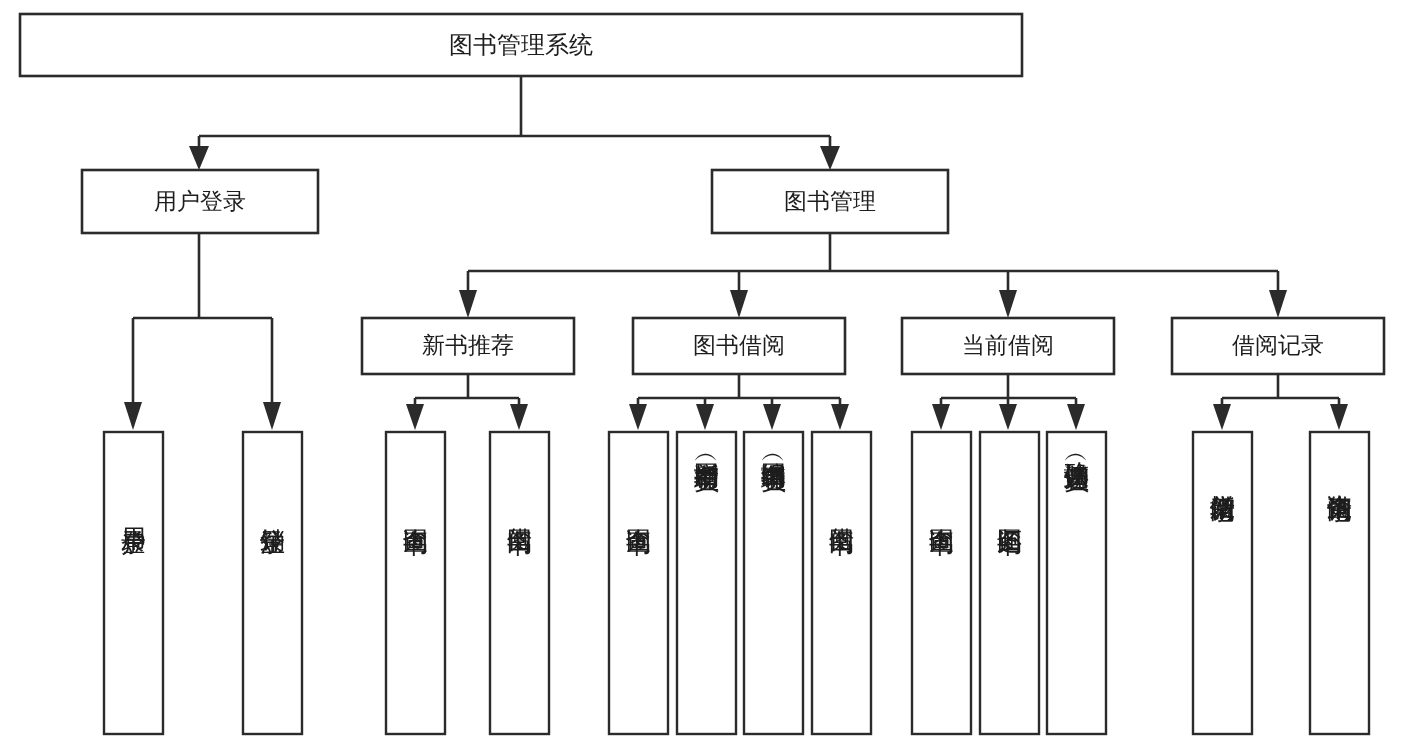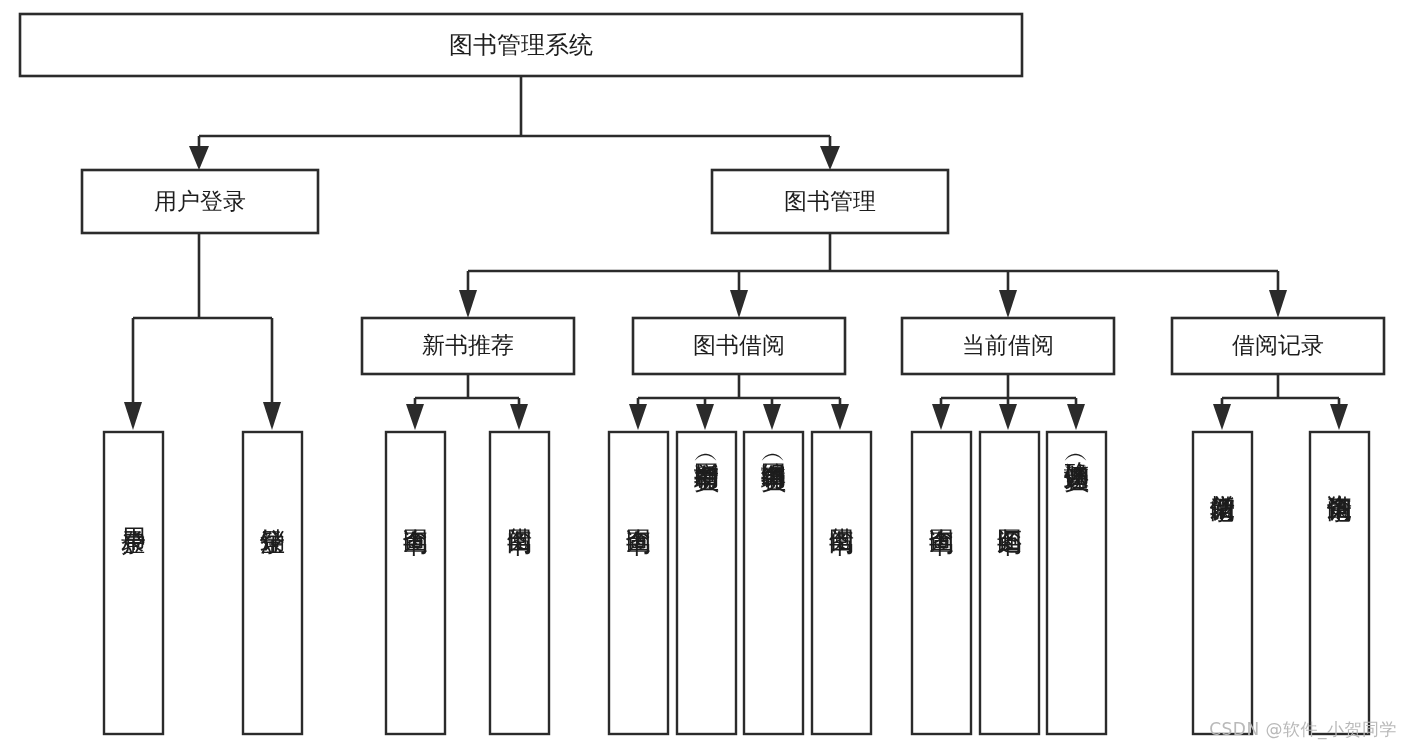--- a/index.html
+++ b/index.html
@@ -255,14 +255,13 @@
     <span class="leaf-label" style="margin-top:10px;">确认归还（管理员）</span>
   </div>
 
   <div class="leaf-label-holder" style="left:1193px; top:432px; width:59px; height:302px;">
     <span class="leaf-label" style="margin-top:42px;">新增借阅记录</span>
   </div>
   <div class="leaf-label-holder" style="left:1310px; top:432px; width:59px; height:302px;">
     <span class="leaf-label" style="margin-top:42px;">查询借阅记录</span>
   </div>
 
-  <div class="watermark">CSDN @软件_小贺同学</div>
 </div>
 
 </body></html>

